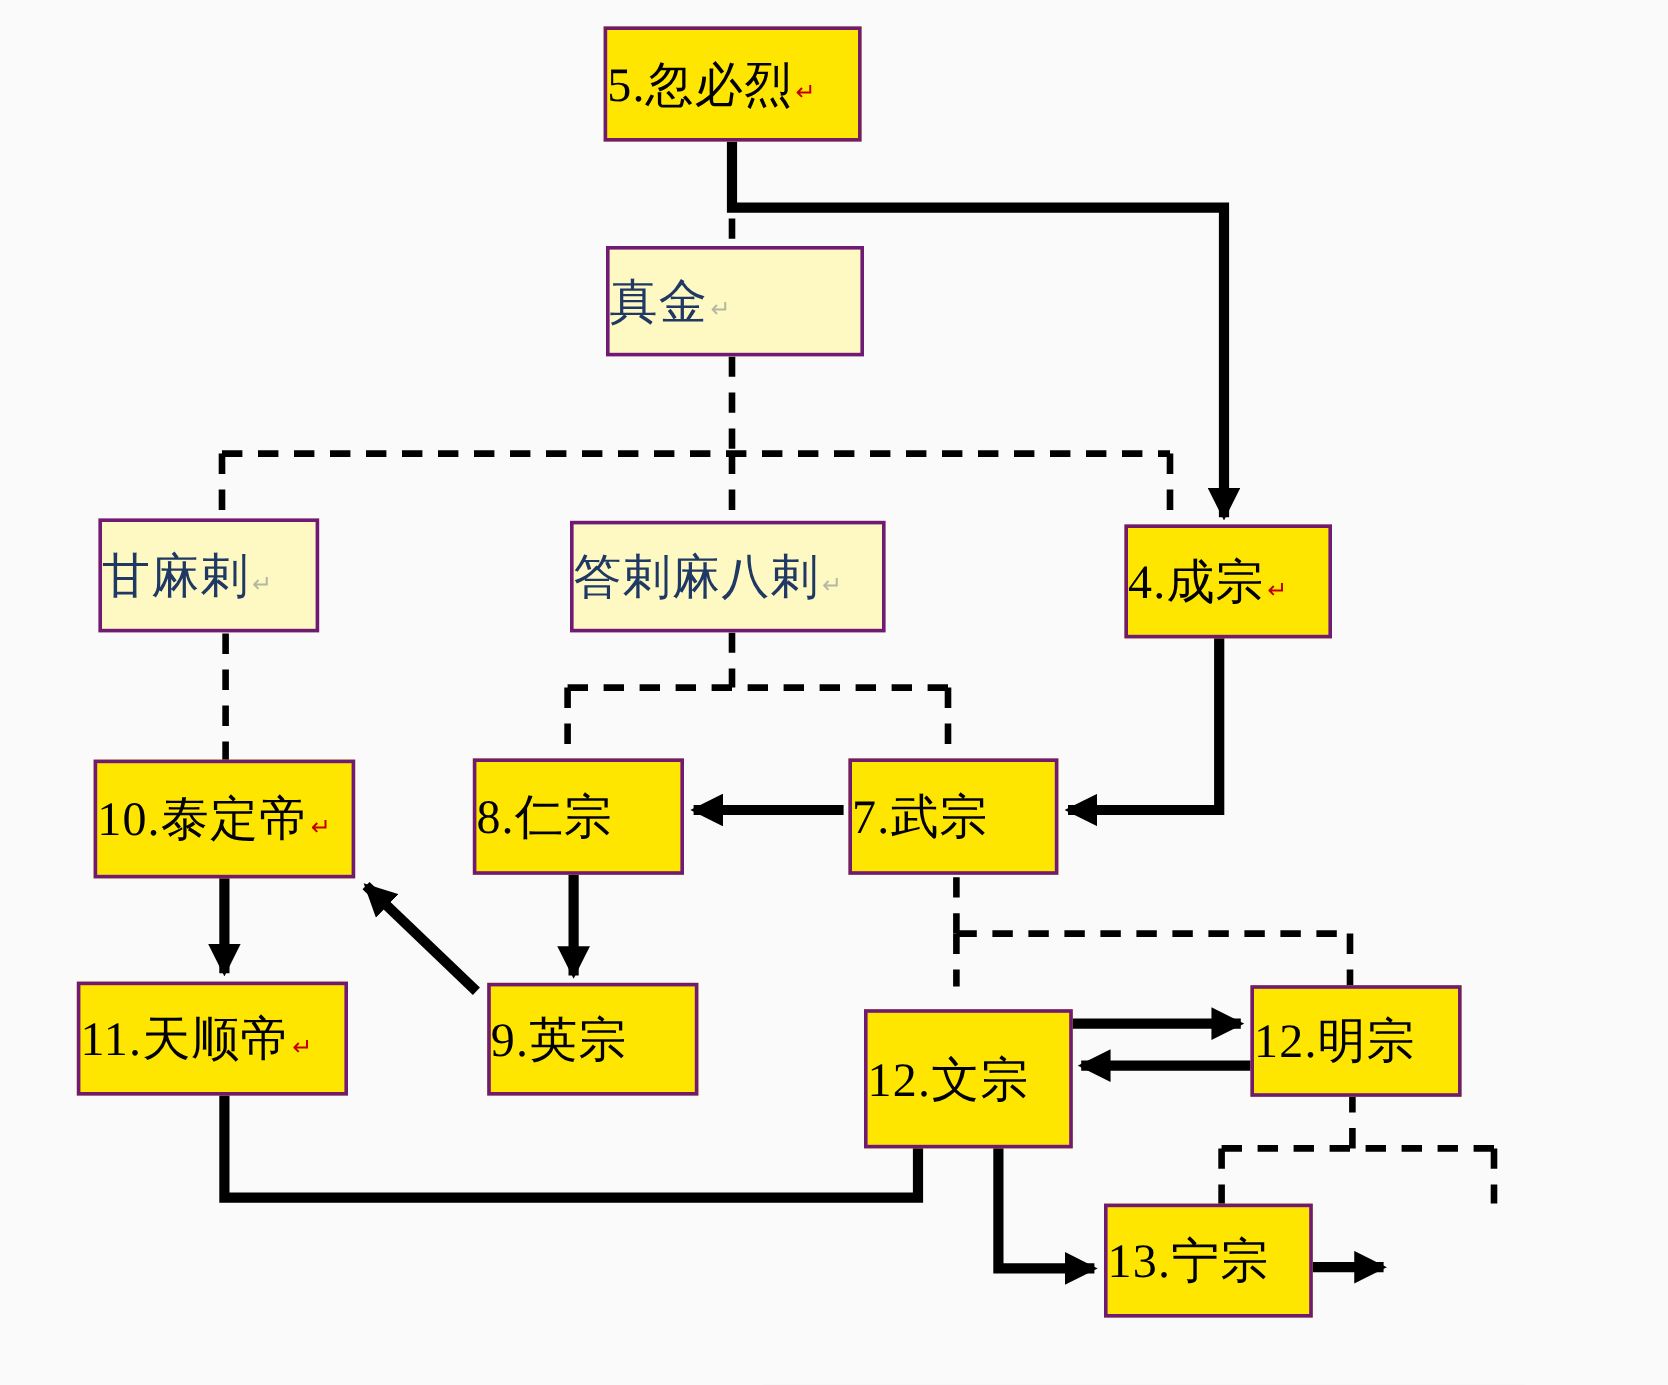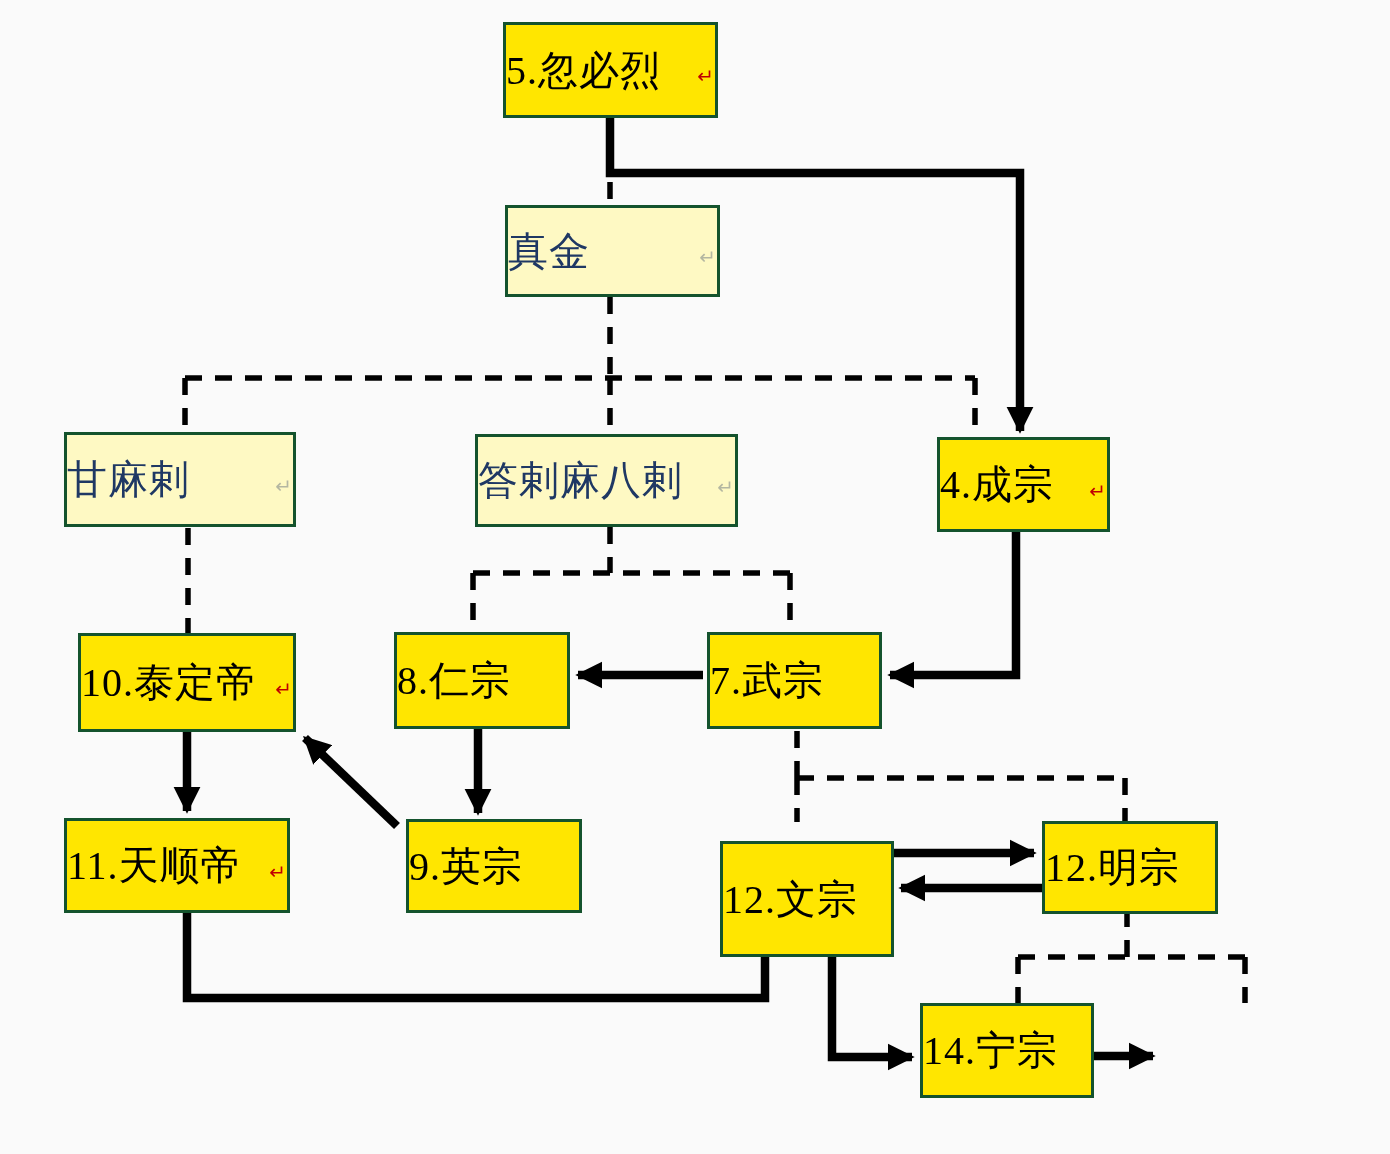--- a/index.html
+++ b/index.html
@@ -9,22 +9,22 @@
   }
   #canvas{
     position:relative;
     width:1390px;height:1154px;
     background:#fafafa;
     overflow:hidden;
   }
   #edges{position:absolute;left:0;top:0;width:1390px;height:1154px;}
   .node{
     position:absolute;
-    display:flex;align-items:center;justify-content:space-between;
-    border:3px solid #14532d;
+    display:flex;align-items:center;justify-content:flex-start;
+    border:3px solid #701a75;
     box-sizing:border-box;
     font-size:40px;
     letter-spacing:1px;
     white-space:nowrap;
     z-index:2;
   }
   .node.yellow{background:#ffe600;color:#000000;}
   .node.blue{background:#fef9c3;color:#1f3864;}
   .mark{
     font-family:"DejaVu Sans",sans-serif;
@@ -86,21 +86,21 @@
   <div class="node yellow" style="left:503px;top:22px;width:215px;height:96px">
       <span>5.忽必烈</span>
       <span class="mark red">↵</span>
     </div>
 
   <div class="node blue" style="left:505px;top:205px;width:215px;height:92px">
       <span>真金</span>
       <span class="mark faint">↵</span>
     </div>
 
-  <div class="node blue" style="left:64px;top:432px;width:232px;height:95px">
+  <div class="node blue" style="left:82px;top:432px;width:184px;height:95px">
       <span>甘麻剌</span>
       <span class="mark faint">↵</span>
     </div>
 
   <div class="node blue" style="left:475px;top:434px;width:263px;height:93px">
       <span>答剌麻八剌</span>
       <span class="mark faint">↵</span>
     </div>
 
   <div class="node yellow" style="left:937px;top:437px;width:173px;height:95px">
@@ -137,18 +137,18 @@
       <span>12.文宗</span>
       <span class="mark red"></span>
     </div>
 
   <div class="node yellow" style="left:1042px;top:821px;width:176px;height:93px">
       <span>12.明宗</span>
       <span class="mark red"></span>
     </div>
 
   <div class="node yellow" style="left:920px;top:1003px;width:174px;height:95px">
-      <span>14.宁宗</span>
+      <span>13.宁宗</span>
       <span class="mark red"></span>
     </div>
 
 
 </div>
 
 </body></html>

